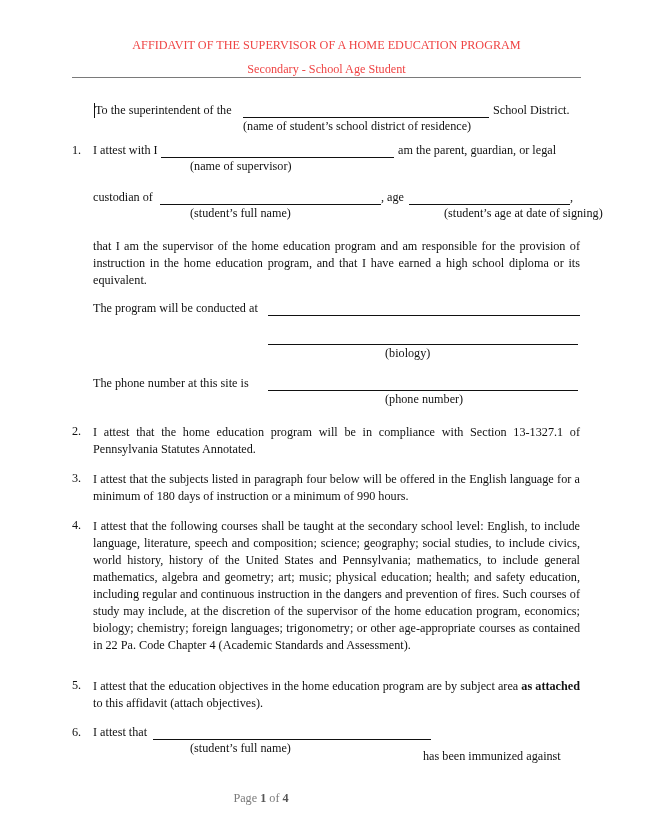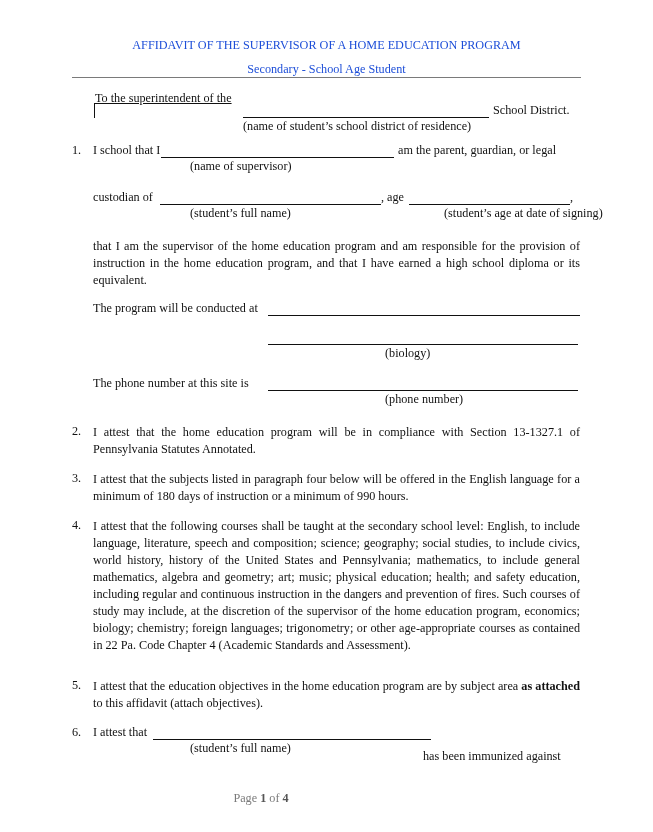--- a/index.html
+++ b/index.html
@@ -1,43 +1,43 @@
 <!DOCTYPE html>
 <html><head>
 <meta charset="utf-8">
 <style>
   html, body { margin:0; padding:0; background:#ffffff; }
   body { width:653px; height:832px; position:relative; overflow:hidden;
          font-family:"Liberation Serif", "DejaVu Serif", serif; color:#111; font-size:12.2px; }
   .abs { position:absolute; white-space:nowrap; }
-  .hdr { color:#1d4ed8; font-size:12.2px; left:0; width:653px; text-align:center; }
+  .hdr { color:#ef4444; font-size:12.2px; left:0; width:653px; text-align:center; }
   .hr { position:absolute; left:72px; width:509px; height:1px; background:#7a7a7a; top:77px; }
   .line { position:absolute; height:1px; background:#111; }
   .para { position:absolute; left:93px; width:487px; text-align:justify; line-height:17px; white-space:normal; }
   .para.last-left { text-align-last:left; }
   .num { position:absolute; left:72px; }
   .footer { color:#7a7a7a; left:0; width:522px; text-align:center; top:791px; }
   .footer b { color:#555; }
   .cursor { position:absolute; left:94px; top:103px; width:1px; height:15px; background:#111; }
 </style>
 </head>
 <body>
 
 <div class="abs hdr" style="top:38px;">AFFIDAVIT OF THE SUPERVISOR OF A HOME EDUCATION PROGRAM</div>
 <div class="abs hdr" style="top:62px;">Secondary - School Age Student</div>
 <div class="hr"></div>
 
 <div class="cursor"></div>
-<div class="abs" style="left:95px; top:91px;text-decoration:underline;">To the superintendent of the</div>
+<div class="abs" style="left:95px; top:103px;">To the superintendent of the</div>
 <div class="line" style="left:243px; top:117px; width:246px;"></div>
 <div class="abs" style="left:493px; top:103px;">School District.</div>
 <div class="abs" style="left:243px; top:119px;">(name of student’s school district of residence)</div>
 
 <div class="abs num" style="top:143px;">1.</div>
-<div class="abs" style="left:93px; top:143px;">I school that I</div>
+<div class="abs" style="left:93px; top:143px;">I attest with I</div>
 <div class="line" style="left:161px; top:157px; width:233px;"></div>
 <div class="abs" style="left:398px; top:143px;">am the parent, guardian, or legal</div>
 <div class="abs" style="left:190px; top:159px;">(name of supervisor)</div>
 
 <div class="abs" style="left:93px; top:190px;">custodian of</div>
 <div class="line" style="left:160px; top:204px; width:221px;"></div>
 <div class="abs" style="left:381px; top:190px;">, age</div>
 <div class="line" style="left:409px; top:204px; width:161px;"></div>
 <div class="abs" style="left:570px; top:190px;">,</div>
 <div class="abs" style="left:190px; top:206px;">(student’s full name)</div>

